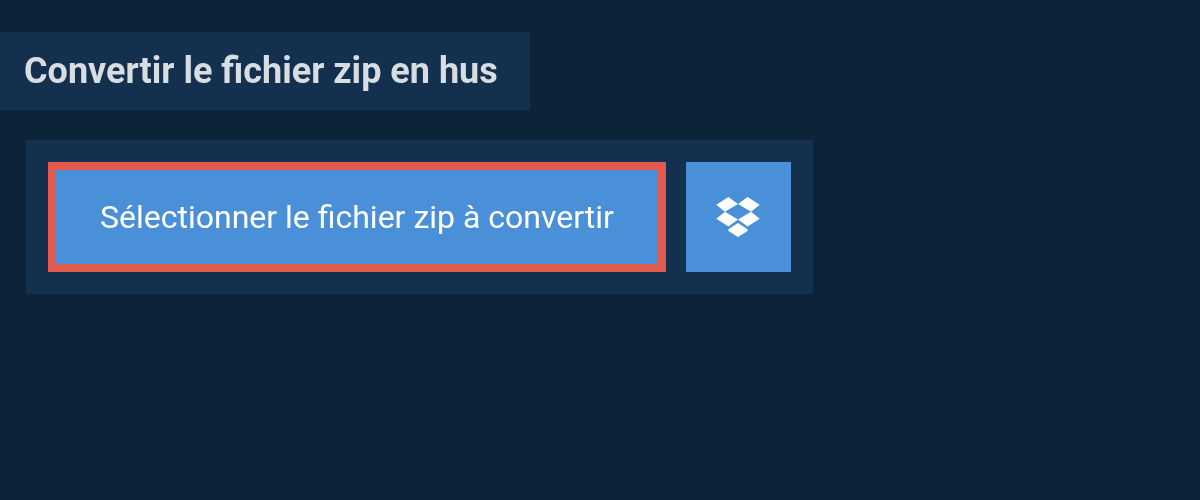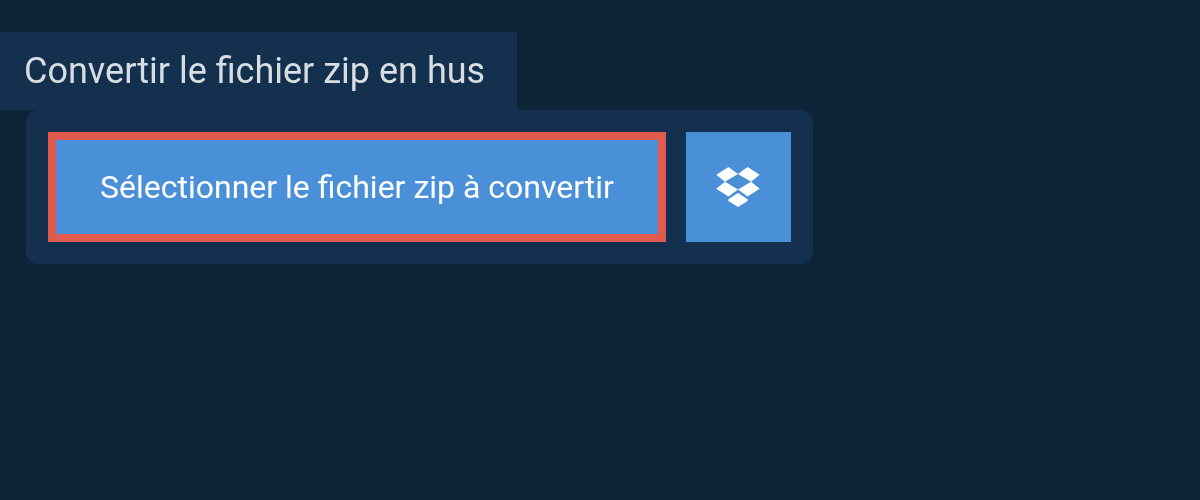--- a/index.html
+++ b/index.html
@@ -17,31 +17,31 @@
     .heading-container {
       display: inline-block;
       background-color: #13314f;
       padding: 18px 32px 18px 24px;
       margin-top: 32px;
       margin-left: 0;
     }
     .heading {
       color: #d8dde2;
       font-size: 36px;
-      font-weight: 400;
+      font-weight: 700;
       text-align: right;
     }
     .action-panel {
       background-color: #13314f;
       margin-left: 26px;
+      margin-top: 30px;
       padding: 22px;
       display: inline-flex;
       gap: 20px;
       align-items: stretch;
-      border-radius: 12px;
     }
     .select-button {
       background-color: #4a90d9;
       border: 8px solid #e15a4e;
       color: #ffffff;
       font-size: 32px;
       font-weight: 400;
       padding: 28px 44px;
       cursor: pointer;
       font-family: inherit;

